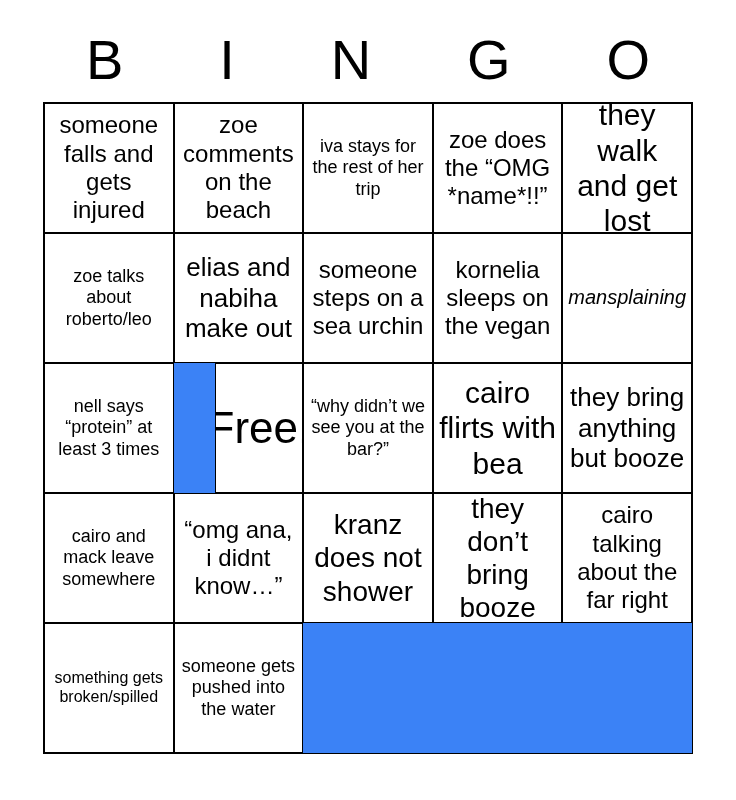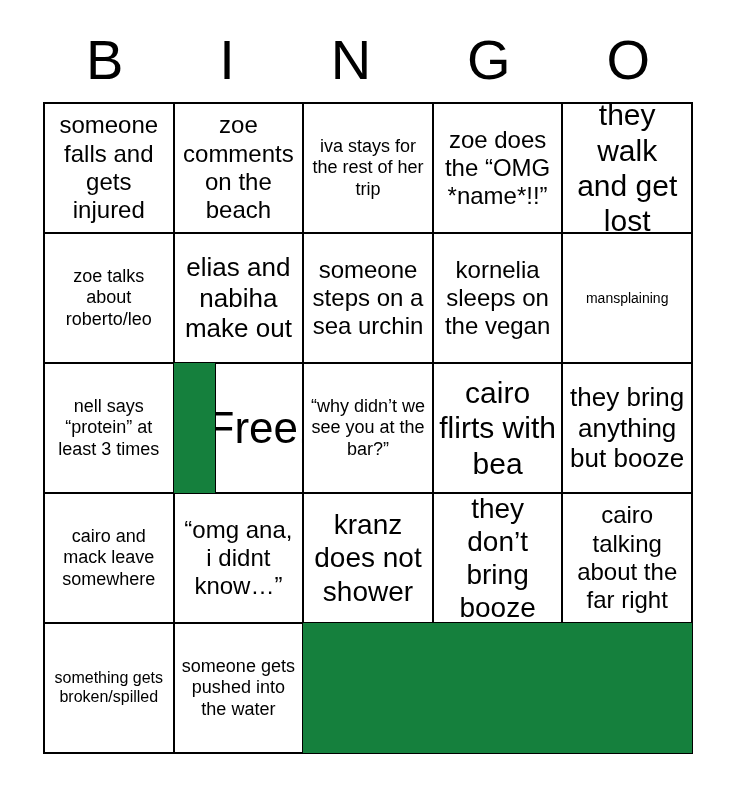--- a/index.html
+++ b/index.html
@@ -32,37 +32,37 @@
     display: inline-block;
   }
   .bingo-grid {
     width: 650px;
     margin: 4px auto 0;
     display: grid;
     grid-template-columns: repeat(5, 1fr);
     grid-auto-rows: 130px;
     border: 1px solid #000000;
     box-sizing: border-box;
-    background: #15803d;
+    background: #3b82f6;
   }
   .cell {
     border: 1px solid #000000;
     box-sizing: border-box;
     display: flex;
     align-items: center;
     justify-content: center;
     text-align: center;
     padding: 2px 5px;
     line-height: 1.18;
     overflow: hidden;
     cursor: pointer;
     background: #ffffff;
   }
   .fs16 { font-size: 16px; }
-  .fs19 { font-size: 14px; }
+  .fs19 { font-size: 20px; font-style: italic; }
   .fs22 { font-size: 18px; }
   .fs24 { font-size: 24px; }
   .fs26 { font-size: 26px; }
   .fs28 { font-size: 28px; }
   .fs30 { font-size: 30px; }
   .fs44 { font-size: 44px; margin-left: 41px; }
 </style>
 </head>
 <body>
 

